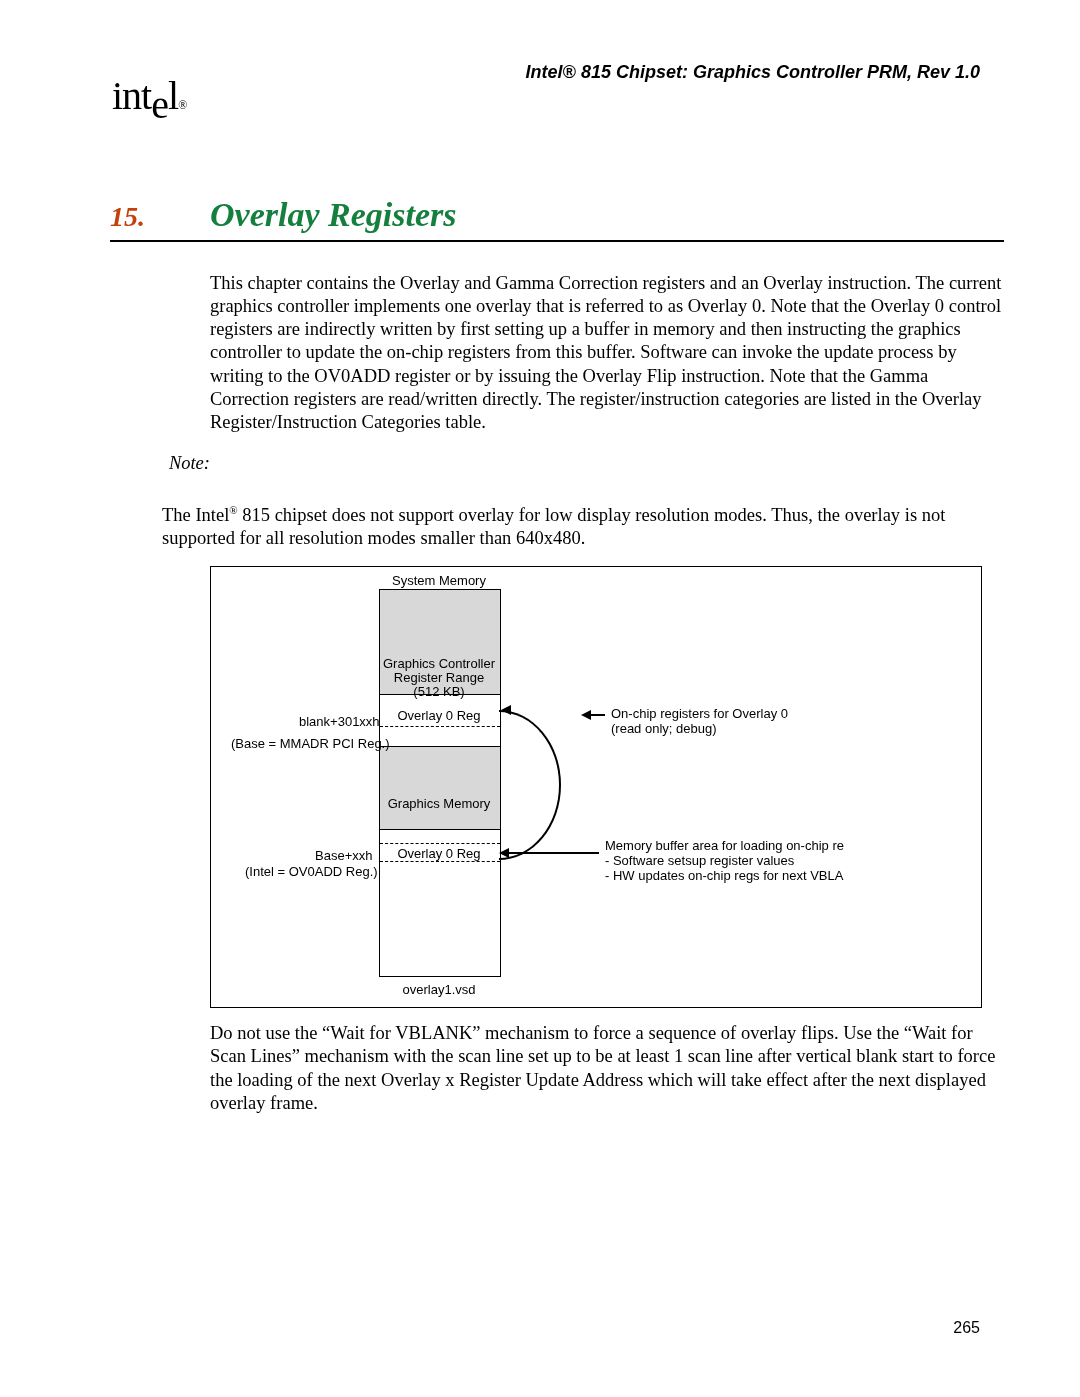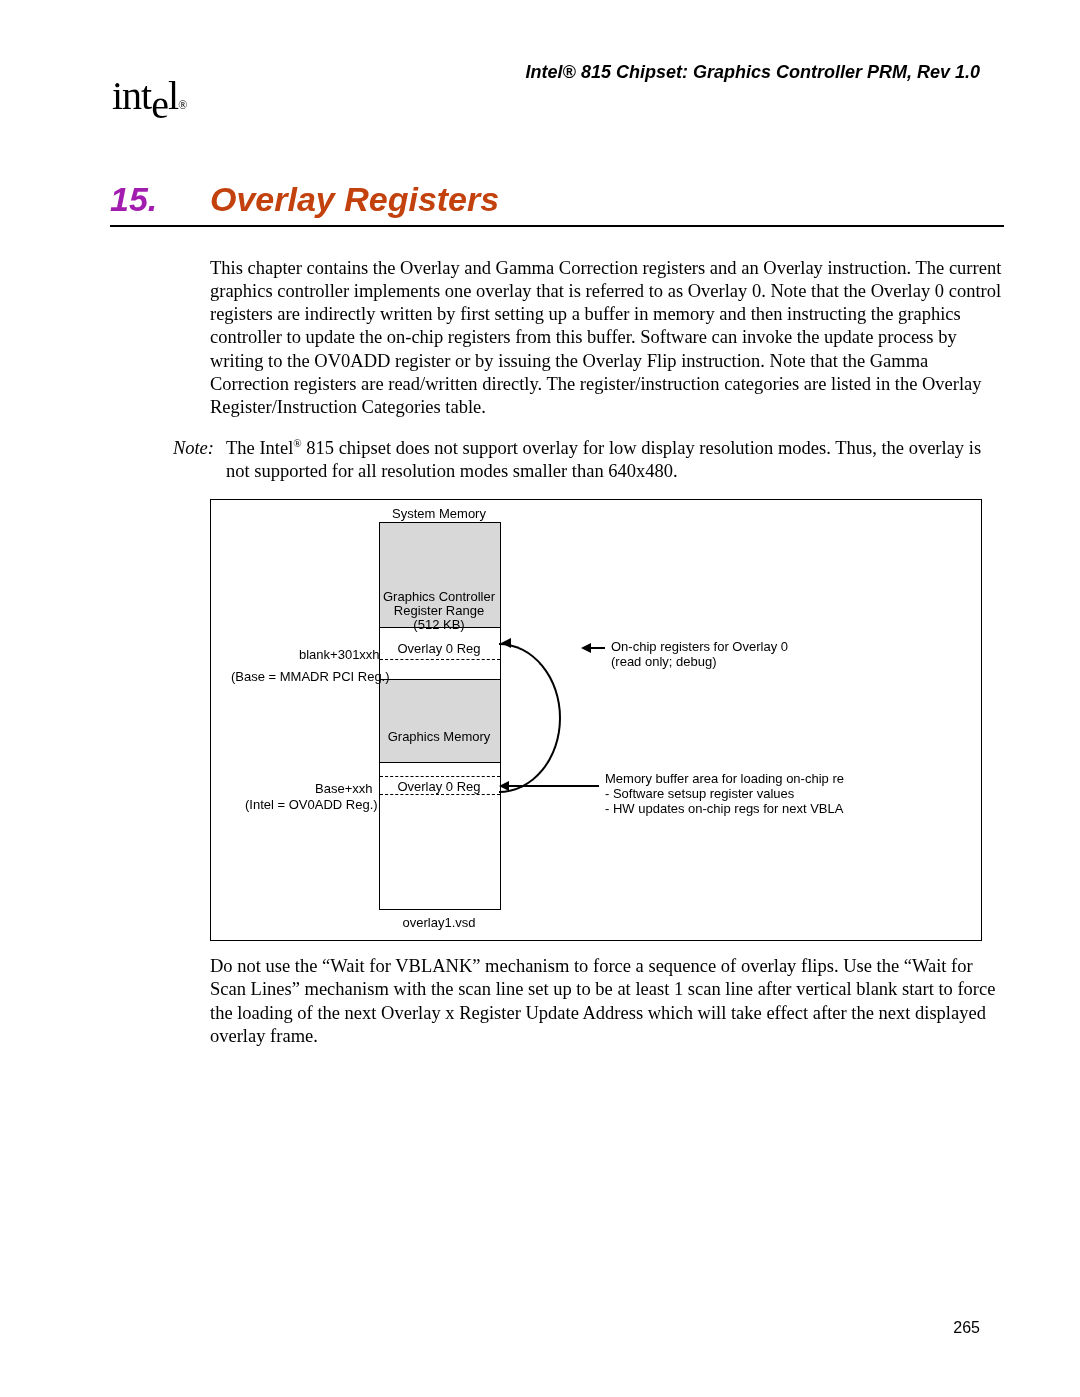--- a/index.html
+++ b/index.html
@@ -40,48 +40,50 @@
   }
   .logo sub { font-size: 12px; vertical-align: baseline; position: relative; bottom: 0; }
   .chapter {
     margin-top: 120px;
     border-bottom: 2px solid #000;
     padding-bottom: 6px;
   }
   .chapter-row { display: flex; align-items: baseline; }
   .chapter-num {
     width: 100px;
-    color: #a21caf;
+    color: #c2410c;
+    font-style: italic;
+    font-weight: 700;
+    font-size: 28px;
+    font-family: Liberation Serif, serif;
+  }
+  .chapter-title {
+    color: #15803d;
     font-style: italic;
     font-weight: 700;
     font-size: 34px;
-    font-family: Liberation Sans, sans-serif;
-  }
-  .chapter-title {
-    color: #c2410c;
-    font-style: italic;
-    font-weight: 700;
-    font-size: 34px;
-    font-family: Liberation Sans, sans-serif;
+    font-family: Liberation Serif, serif;
+    margin-top: 16px;
   }
   .body {
     margin-top: 30px;
     margin-left: 100px;
     font-family: "Times New Roman", Times, serif;
     font-size: 18.5px;
     line-height: 1.25;
   }
   .body p { margin: 0 0 14px 0; text-align: left; }
   .note-row {
     display: flex;
     margin-top: 18px;
     margin-left: 52px;
     font-family: "Times New Roman", Times, serif;
     font-size: 18.5px;
     line-height: 1.25;
+    flex-direction: column;
   }
   .note-label {
     font-style: italic;
     width: 48px;
     flex: 0 0 52px;
     text-align: right;
     padding-right: 12px;
   }
   .note-body { flex: 1; }
   .note-body sup { font-size: 11px; }

